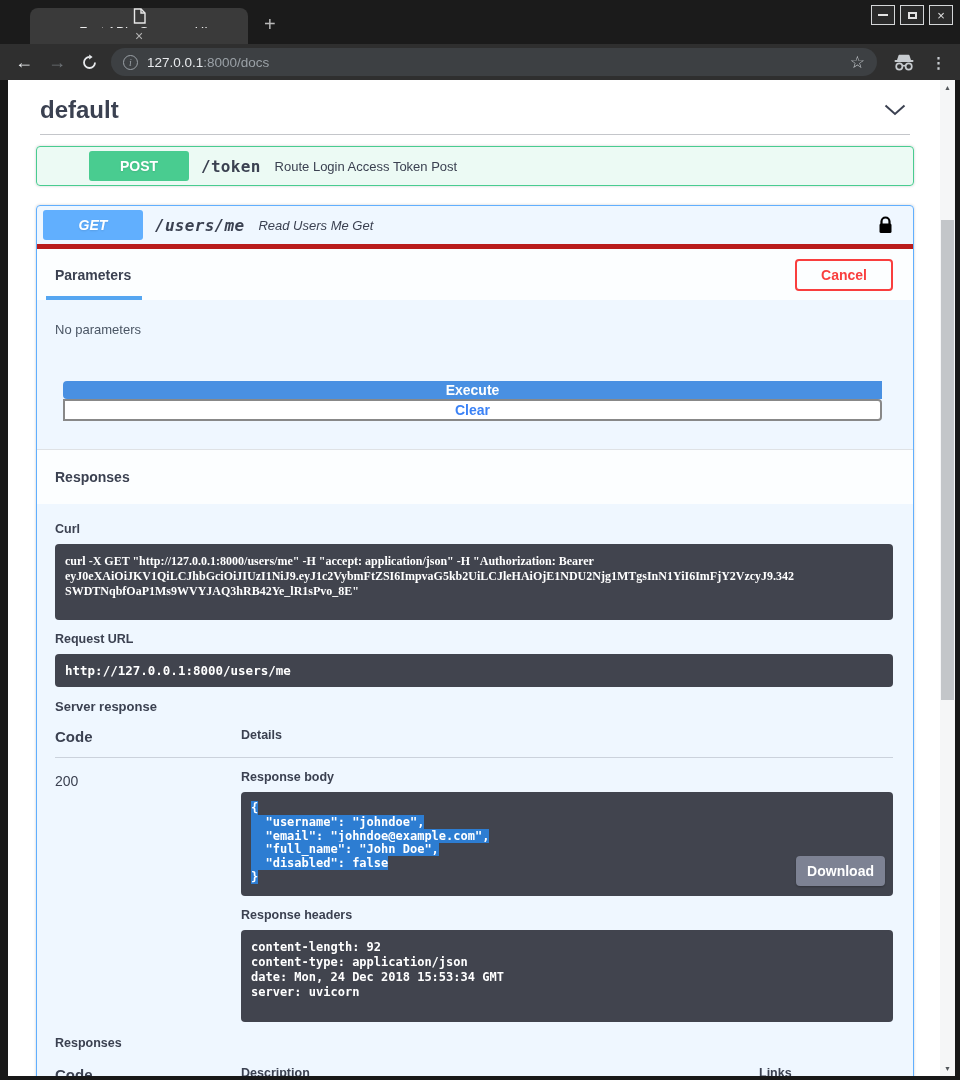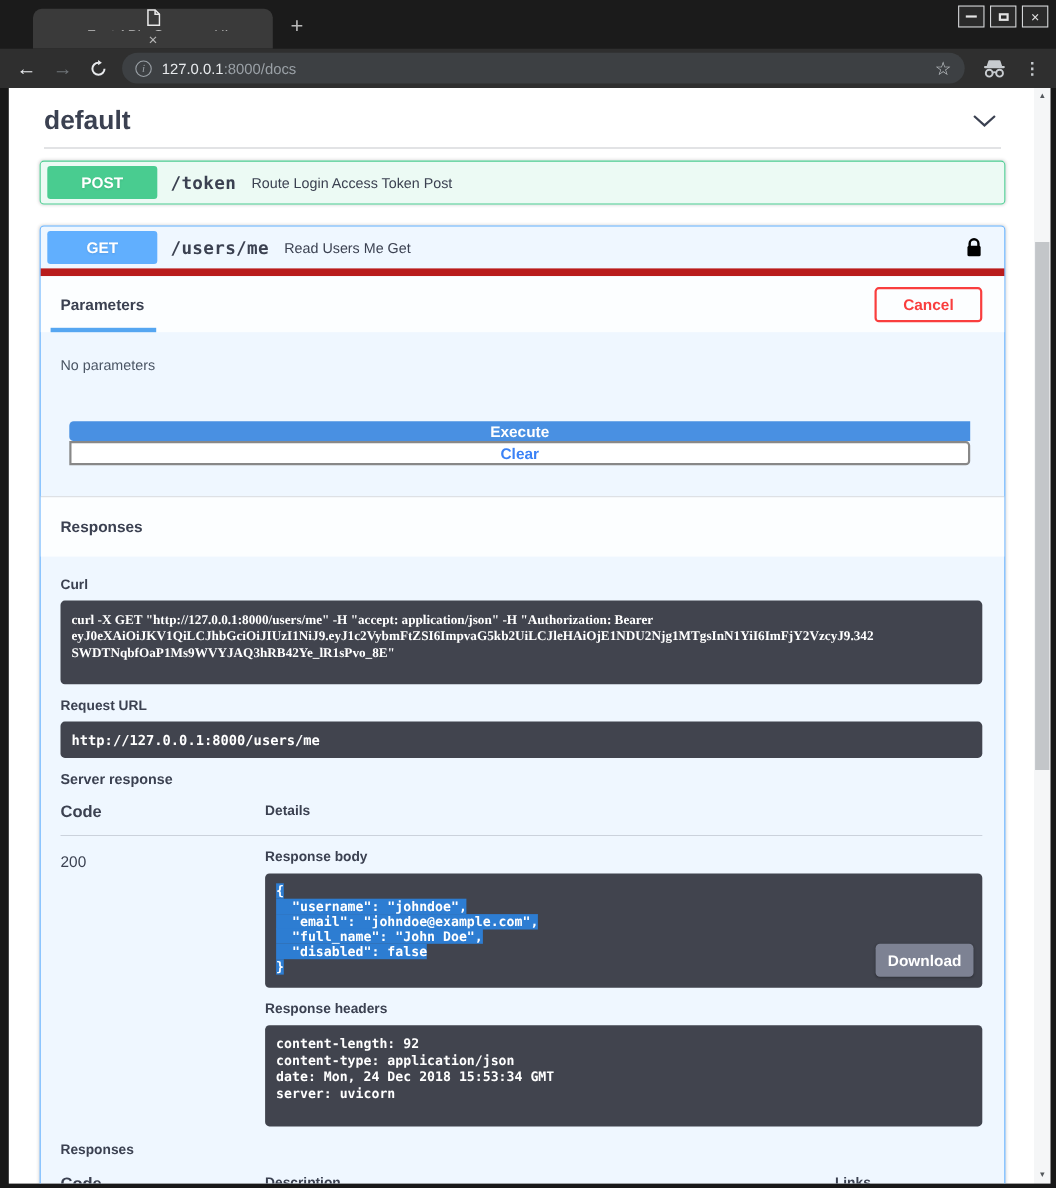--- a/index.html
+++ b/index.html
@@ -51,24 +51,24 @@
   .sb-thumb { position:absolute; left:1px; width:13px; top:140px; height:480px; background:#c3c6c9; }
 
   
   .swagger { padding:0 26px 0 28px; }
   .sec-head { display:flex; align-items:center; padding:16px 4px 0 4px; }
   .sec-title { font-size:24px; font-weight:bold; color:#3b4151; flex:1; }
   .chev { display:flex; padding:4px; }
   .sec-divider { margin:10px 4px 0 4px; border-bottom:1px solid rgba(59,65,81,.3); }
 
   .opblock { border-radius:4px; box-shadow:0 0 3px rgba(0,0,0,.19); }
-  .opblock-post { border:1px solid #49cc90; background:rgba(73,204,144,.1); margin-top:11px; }
+  .opblock-post { border:1px solid #49cc90; background:rgba(73,204,144,.1); margin-top:11px;padding-left:46px; }
   .opblock-get  { border:1px solid #61affe; background:rgba(97,175,254,.1); margin-top:19px; }
   .summary { display:flex; align-items:center; padding:4px 6px; cursor:pointer; }
-  .opblock-get .summary { border-bottom:7px solid #b91c1c; }
+  .opblock-get .summary { border-bottom:5px solid #b91c1c;font-style:italic; }
   .method-badge { min-width:100px; text-align:center; padding:7px 0; border-radius:3px; color:#fff;
                   font-weight:bold; font-size:14px; text-shadow:0 1px 2px rgba(0,0,0,.1); flex:none; }
   .badge-post { background:#49cc90; }
   .badge-get  { background:#61affe; }
   .op-path { font-family:"DejaVu Sans Mono", monospace; font-size:16px; font-weight:bold;
              margin-left:12px; color:#3b4151; letter-spacing:.3px; }
   .op-desc { font-size:13px; margin-left:14px; color:#3b4151; }
   .lock-btn { margin-left:auto; margin-right:12px; display:flex; cursor:pointer; background:none; border:none; padding:2px; }
 
   .tab-header { background:rgba(255,255,255,.8); display:flex; align-items:center;

